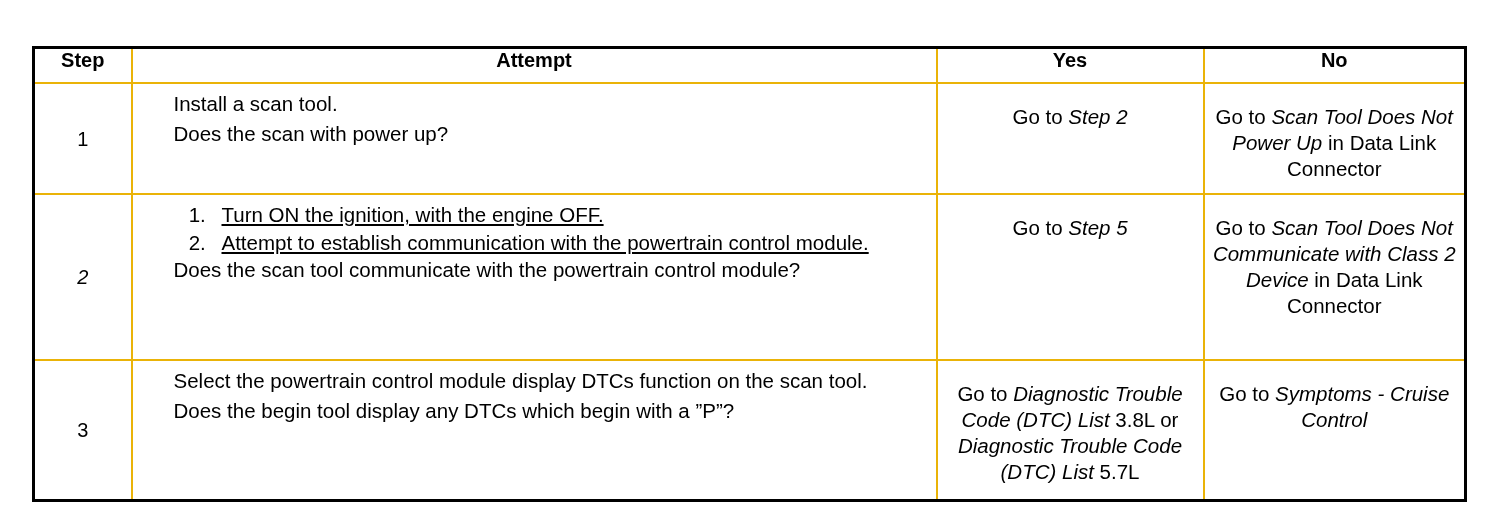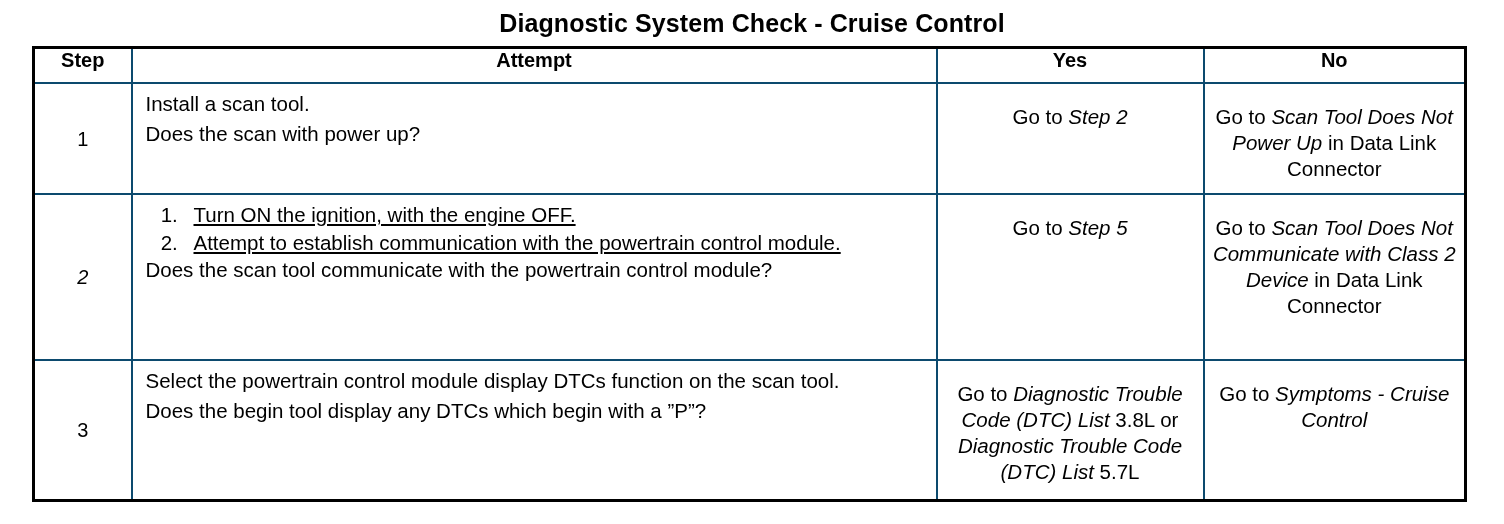--- a/index.html
+++ b/index.html
@@ -37,21 +37,21 @@
     width: 1434px;
   }
   table.dtable {
     border-collapse: collapse;
     table-layout: fixed;
     width: 1434px;
     border: 3px solid #000;
   }
   table.dtable th,
   table.dtable td {
-    border: 2px solid #0c4a6e;
+    border: 2px solid #eab308;
     padding: 0;
     vertical-align: top;
   }
   .col-step   { width: 98px; }
   .col-action { width: 805px; }
   .col-yes    { width: 267px; }
   .col-no     { width: 262px; }
 
   thead th {
     height: 33px;
@@ -81,20 +81,21 @@
     font-size: 20px;
     text-align: center;
     line-height: 24px;
   }
   .step-num.ital { font-style: italic; }
 
   .action-body {
     font-size: 20.5px;
     line-height: 27px;
     padding: 6px 10px 6px 13px;
+    margin-left: 28px;
   }
   .action-body p { margin: 0; }
   .action-body p + p { margin-top: 3px; }
 
   ol.steps {
     margin: 0 0 0 0;
     padding: 0 0 0 38px;
     list-style-position: outside;
   }
   ol.steps li {
@@ -111,21 +112,20 @@
     padding: 20px 8px 5px 8px;
     text-align: center;
   }
   .ital { font-style: italic; }
 </style>
 </head>
 <body>
 
 <div class="page">
 
-  <div class="doc-title">Diagnostic System Check - Cruise Control</div>
 
   <div class="table-wrap">
     <table class="dtable">
       <colgroup>
         <col class="col-step">
         <col class="col-action">
         <col class="col-yes">
         <col class="col-no">
       </colgroup>
       <thead>

